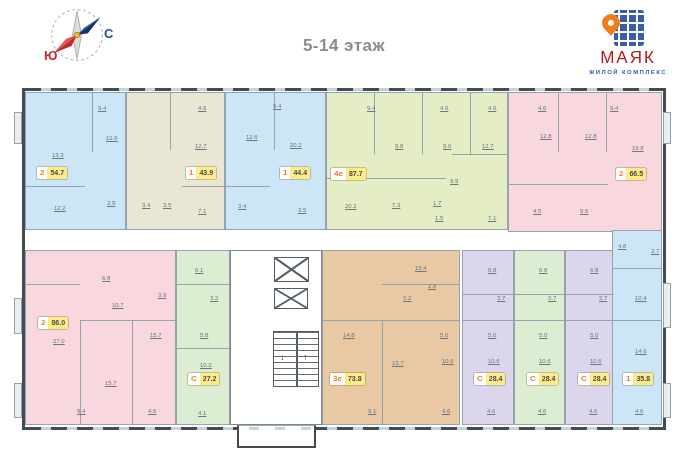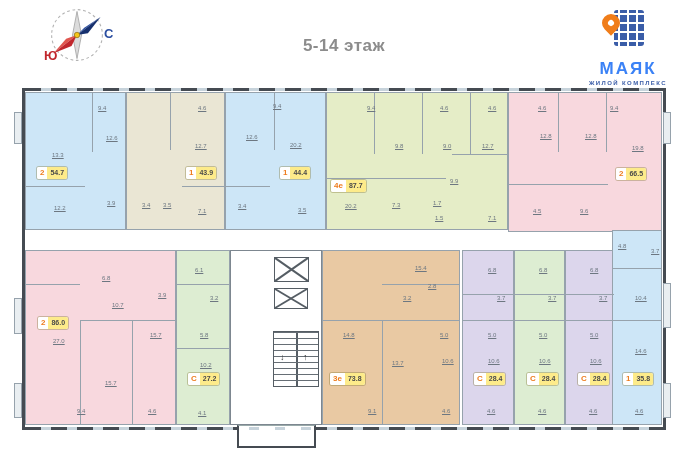--- a/index.html
+++ b/index.html
@@ -14,21 +14,21 @@
   #compass .north{position:absolute;left:56px;top:20px;color:#2b4ea0;font-weight:bold;font-size:13px;}
   #logo{position:absolute;left:586px;top:8px;width:84px;text-align:center;}
   #logo .icon-wrap{position:relative;height:40px;}
   #logo .building{position:absolute;left:28px;top:2px;width:30px;height:36px;background:#3a5da8;border-radius:3px;
     background-image:repeating-linear-gradient(90deg,transparent 0 4px,#fff 4px 6px,transparent 6px 9px),
                      repeating-linear-gradient(0deg,transparent 0 4px,#fff 4px 6px,transparent 6px 9px);
     background-blend-mode:normal;}
   #logo .pin{position:absolute;left:16px;top:6px;width:18px;height:18px;background:#f07d1a;border-radius:50% 50% 50% 0;
     transform:rotate(-45deg);}
   #logo .pin::after{content:"";position:absolute;left:6px;top:6px;width:6px;height:6px;background:#fff;border-radius:50%;}
-  #logo .name{font-size:17px;font-weight:bold;color:#3b82f6;letter-spacing:2px;margin-top:11px;}
+  #logo .name{font-size:17px;font-weight:normal;color:#b91c1c;letter-spacing:2px;margin-top:0;}
   #logo .subtitle{font-size:6px;font-weight:bold;color:#3a5da8;letter-spacing:1.4px;margin-top:1px;}
 
   
   #plan{position:absolute;left:22px;top:88px;width:644px;height:342px;background:#fff;
     box-shadow:inset 0 0 0 3px #454b52;overflow:visible;}
   .unit{position:absolute;box-sizing:border-box;border:1px solid #96a2ac;}
   .wall{position:absolute;background:#96a2ac;}
   .badge{position:absolute;display:flex;align-items:stretch;height:12px;border-radius:2px;overflow:hidden;
     box-shadow:0 0 0 1px rgba(120,110,40,.35);font-weight:bold;z-index:5;background:#fff;}
   .badge .rooms{background:#ffffff;color:#ee7c1e;font-size:8px;line-height:12px;padding:0 3px;}
@@ -138,21 +138,21 @@
       <div class="badge" style="left: 258px; top: 79px;">
         <span class="rooms">1</span>
         <span class="area">44.4</span>
       </div>
       <span class="dim" style="left: 251px; top: 15px;">9.4</span>
       <span class="dim" style="left: 224px; top: 46px;">12.6</span>
       <span class="dim" style="left: 268px; top: 54px;">20.2</span>
       <span class="dim" style="left: 216px; top: 115px;">3.4</span>
       <span class="dim" style="left: 276px; top: 119px;">3.5</span>
       <div class="unit" style="left: 304px; top: 4px; width: 182px; height: 138px; background: rgb(229, 237, 199);"></div>
-      <div class="badge" style="left: 309px; top: 92px;">
+      <div class="badge" style="left: 309px; top: 80px;">
         <span class="rooms">4е</span>
         <span class="area">87.7</span>
       </div>
       <span class="dim" style="left: 345px; top: 17px;">9.4</span>
       <span class="dim" style="left: 418px; top: 17px;">4.6</span>
       <span class="dim" style="left: 466px; top: 17px;">4.6</span>
       <span class="dim" style="left: 373px; top: 55px;">9.8</span>
       <span class="dim" style="left: 421px; top: 55px;">9.0</span>
       <span class="dim" style="left: 460px; top: 55px;">12.7</span>
       <span class="dim" style="left: 428px; top: 90px;">9.9</span>

